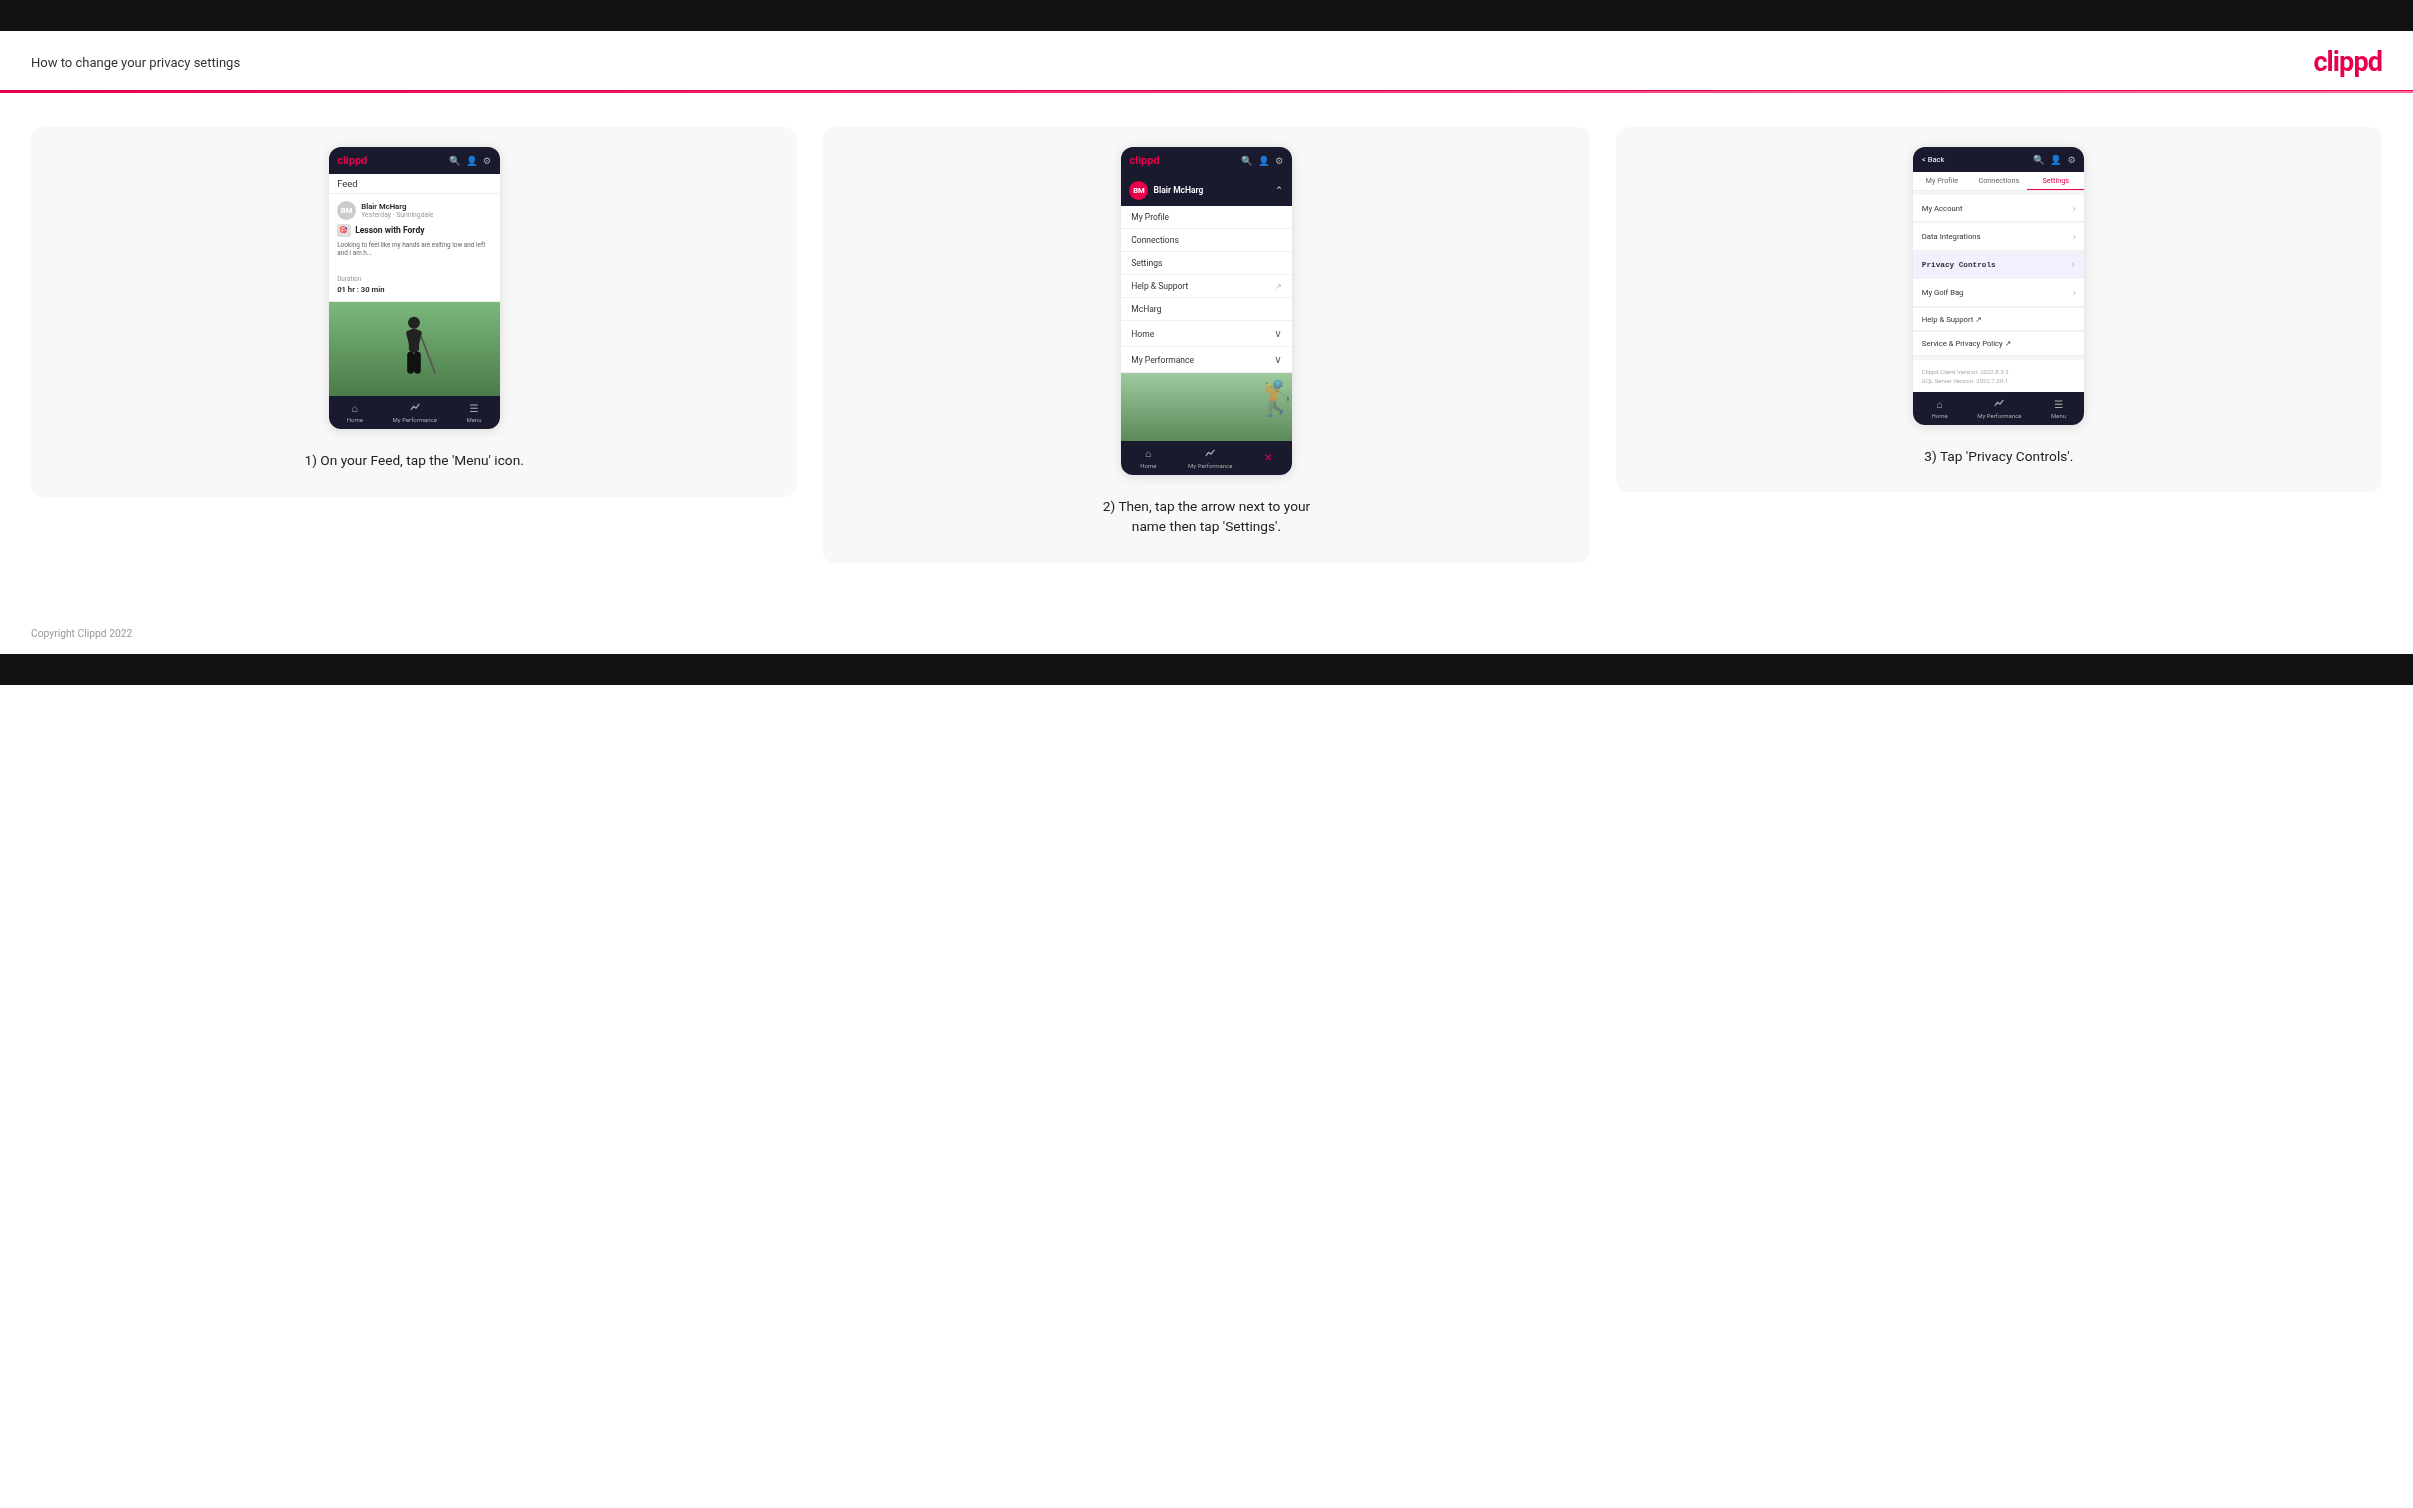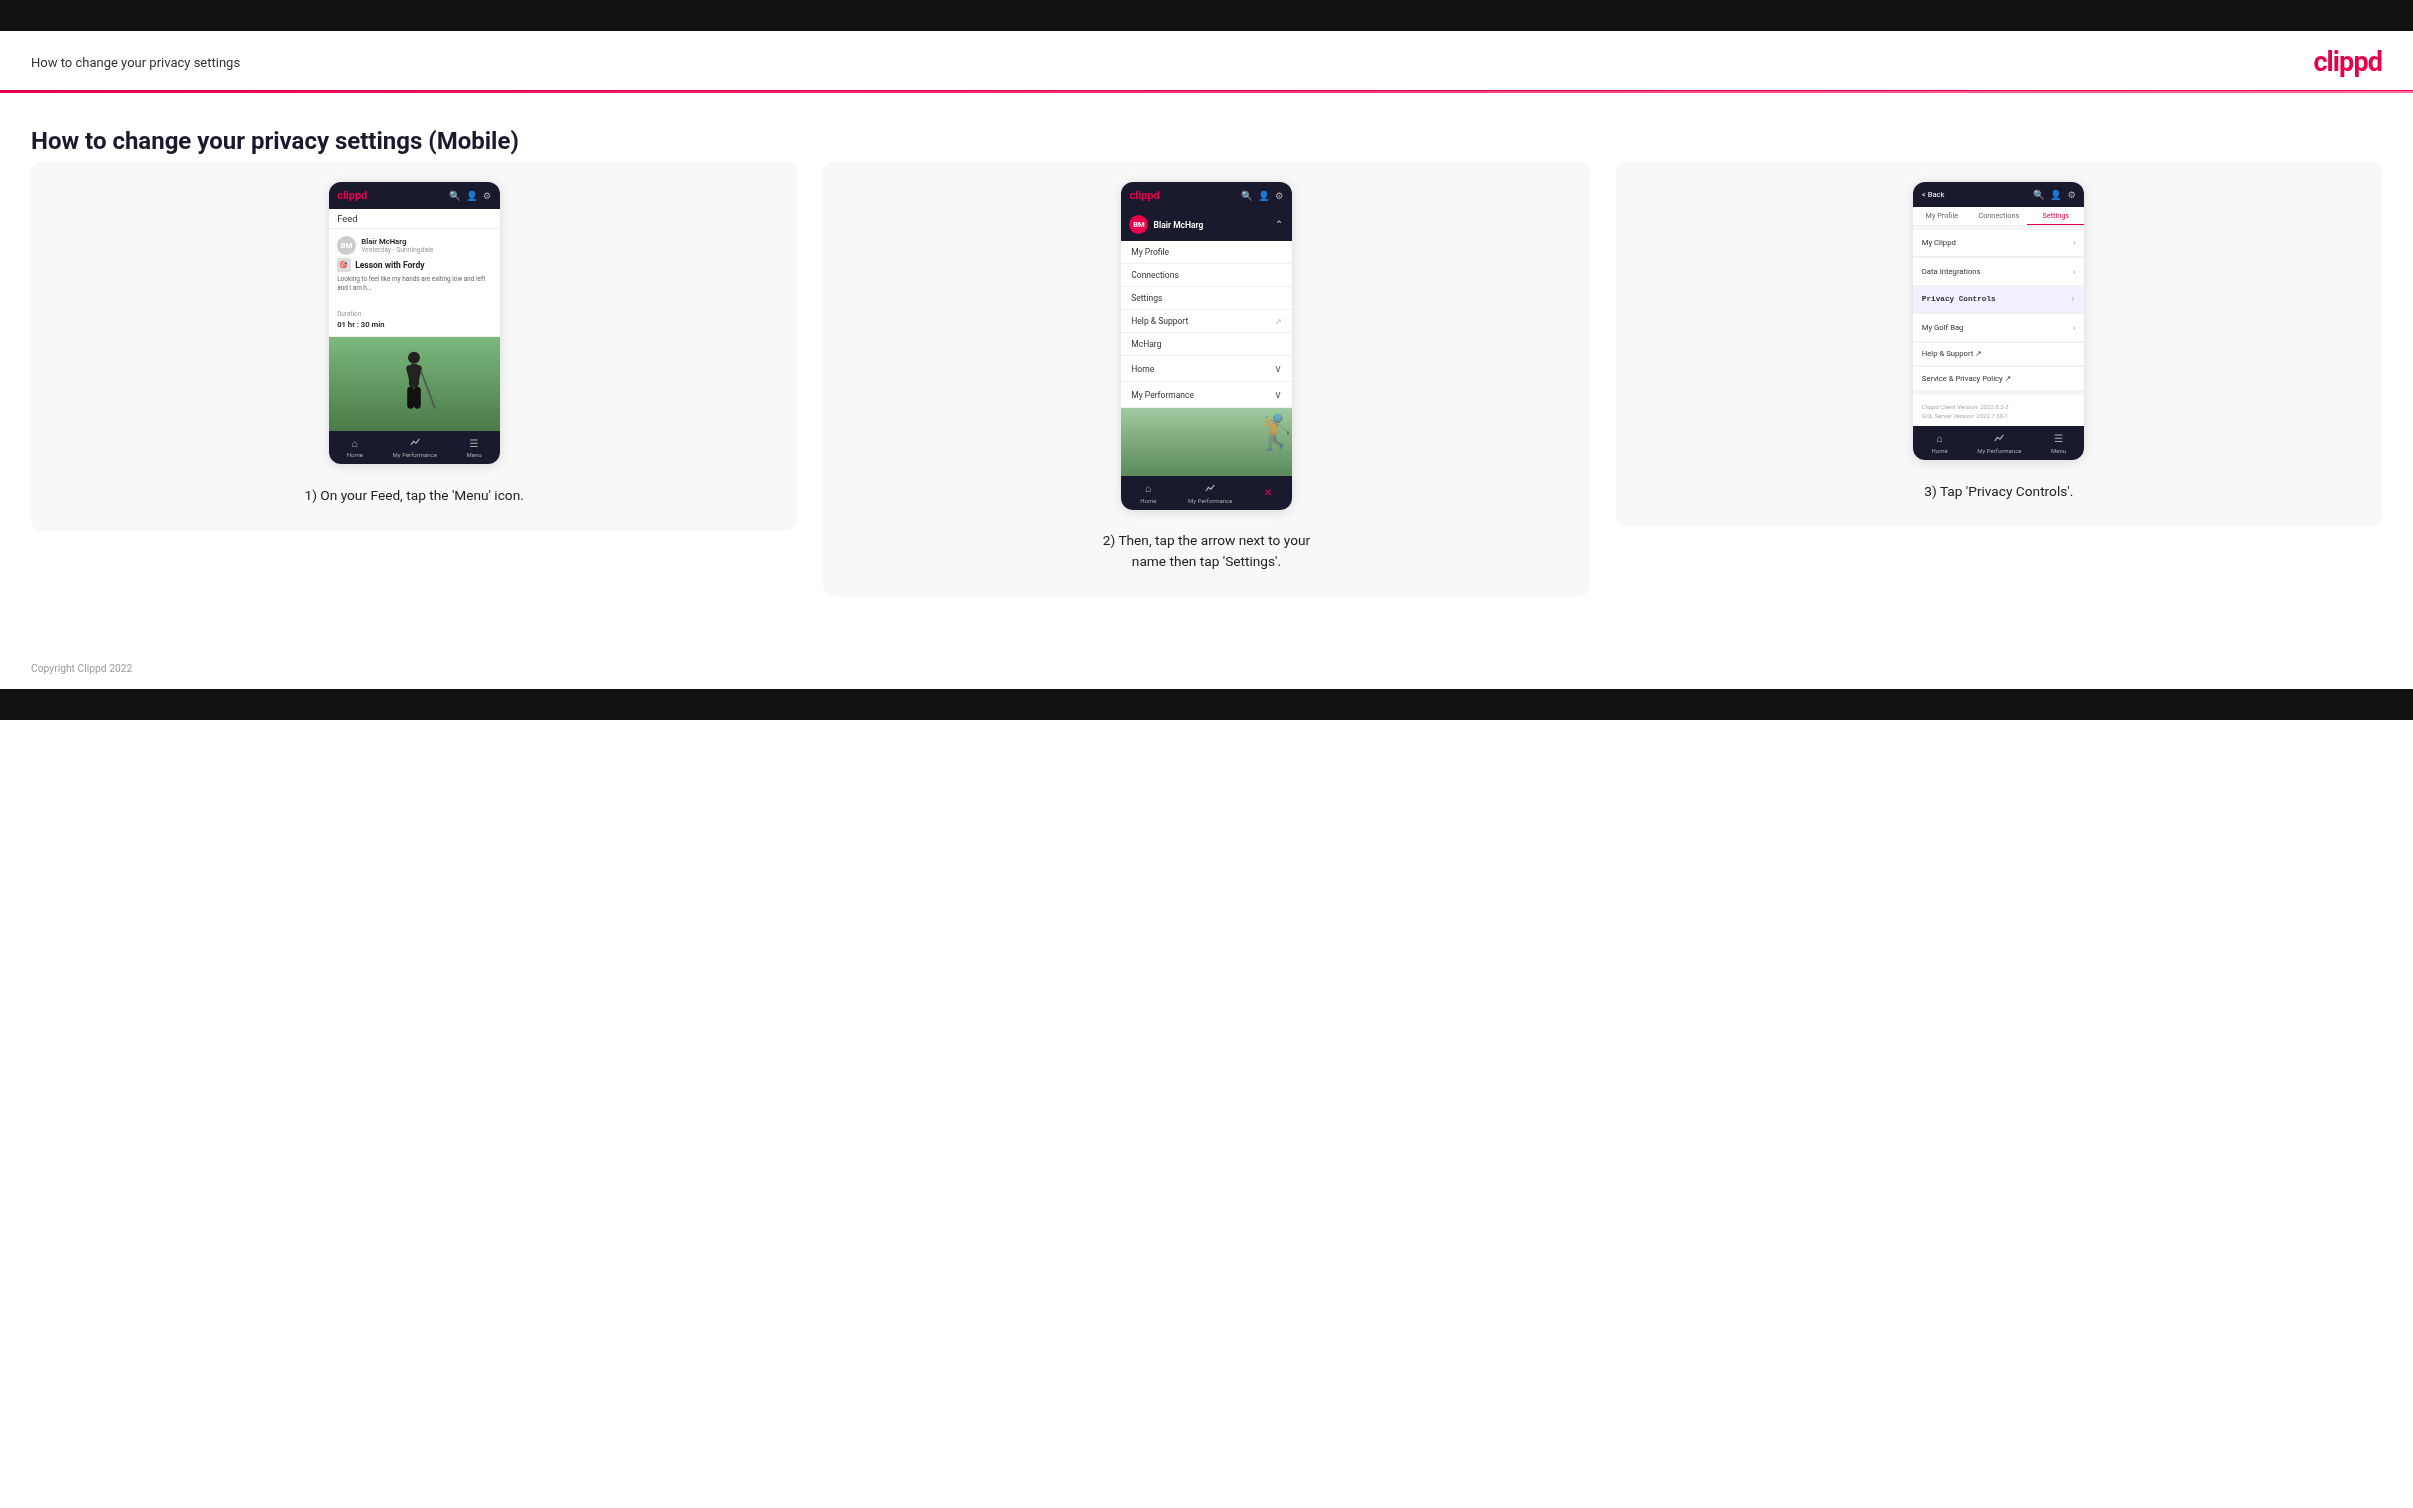--- a/index.html
+++ b/index.html
@@ -368,21 +368,20 @@
 
 <div class="top-bar"></div>
 
 <div class="header">
   <span class="header-title">How to change your privacy settings</span>
   <span class="logo">clippd</span>
 </div>
 <div class="divider-line"></div>
 
 <div class="main">
-  <h1 class="page-heading">How to change your privacy settings (Mobile)</h1>
 
   <div class="steps-container">
 
     <div class="step-card">
       <div class="phone-mockup">
 
         <div class="phone-header">
           <span class="phone-logo">clippd</span>
           <div class="phone-icons">
             <span>🔍</span>
@@ -536,21 +535,21 @@
         </div>
 
         <div class="settings-tabs">
           <div class="settings-tab">My Profile</div>
           <div class="settings-tab">Connections</div>
           <div class="settings-tab active">Settings</div>
         </div>
 
         <div class="settings-list">
           <div class="settings-row">
-            <span>My Clippd</span>
+            <span>My Account</span>
             <span class="chevron-right">›</span>
           </div>
           <div class="settings-row">
             <span>Data Integrations</span>
             <span class="chevron-right">›</span>
           </div>
           <div class="settings-row highlighted" style="background:#f0f0ff">
             <span style="font-weight:600">Privacy Controls</span>
             <span class="chevron-right">›</span>
           </div>

